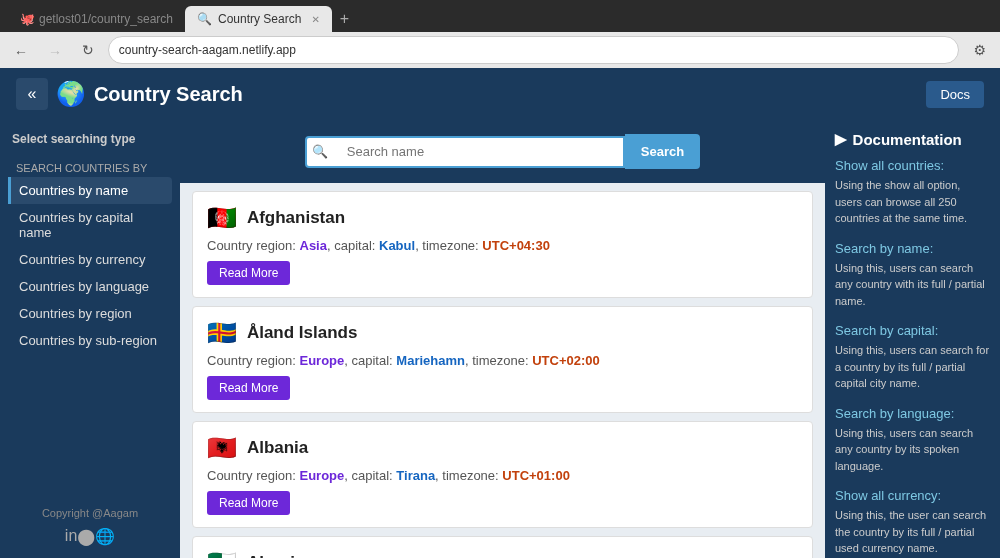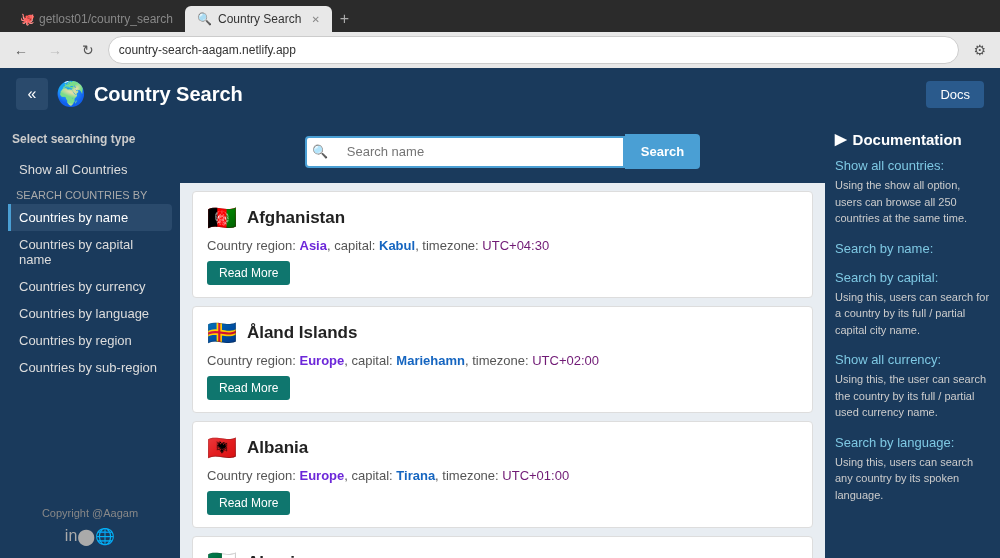--- a/index.html
+++ b/index.html
@@ -54,22 +54,22 @@
 
     
     .country-list { flex: 1; overflow-y: auto; padding: 0; background: #e8edf2; }
     .country-card { background: white; margin: 8px 12px; border-radius: 4px; padding: 12px 14px; border: 1px solid #ddd; }
     .country-header { display: flex; align-items: center; gap: 10px; margin-bottom: 6px; }
     .country-flag { font-size: 24px; }
     .country-name { font-size: 17px; font-weight: bold; color: #222; }
     .country-info { font-size: 13px; color: #555; margin-bottom: 8px; }
     .country-info .region-link { color: #6d28d9; font-weight: bold; text-decoration: none; cursor: pointer; }
     .country-info .capital-link { color: #1565c0; font-weight: bold; text-decoration: none; cursor: pointer; }
-    .country-info .tz { color: #701a75; font-weight: normal; text-align: right; }
-    .read-more-btn { background: #0f766e; color: white; border: none; padding: 5px 12px; border-radius: 3px; cursor: pointer; font-size: 12px; }
+    .country-info .tz { color: #c2410c; font-weight: bold; text-align: right; }
+    .read-more-btn { background: #6d28d9; color: white; border: none; padding: 5px 12px; border-radius: 3px; cursor: pointer; font-size: 12px; }
 
     
     .right-panel { width: 175px; background: #1a3a5c; color: white; padding: 10px 10px; overflow-y: auto; }
     .right-panel-title { font-size: 15px; font-weight: bold; margin-bottom: 10px; display: flex; align-items: center; gap: 6px; }
     .doc-section { margin-bottom: 14px; }
     .doc-section-title { font-size: 13px; font-weight: normal; color: #7ec8e3; margin-bottom: 4px; }
     .doc-section-body { font-size: 11px; color: #ccc; line-height: 1.5; }
 
     
     .country-card + .country-card { margin-top: 4px; }
@@ -111,21 +111,20 @@
         <span>Country Search</span>
       </div>
     </div>
     <button class="docs-btn">Docs</button>
   </div>
 
   <div class="layout">
 
     <div class="sidebar">
       <div class="sidebar-title">Select searching type</div>
-      <div class="sidebar-link">Show all Countries</div>
       <div class="sidebar-section-title">Search Countries by</div>
       <div class="sidebar-link active">Countries by name</div>
       <div class="sidebar-link">Countries by capital name</div>
       <div class="sidebar-link">Countries by currency</div>
       <div class="sidebar-link">Countries by language</div>
       <div class="sidebar-link">Countries by region</div>
       <div class="sidebar-link">Countries by sub-region</div>
       <div class="sidebar-spacer"></div>
       <div class="sidebar-copyright">Copyright @Aagam</div>
       <div class="sidebar-icons">
@@ -196,28 +195,29 @@
       <div class="right-panel-title">
         <span>▶</span>
         <span>Documentation</span>
       </div>
       <div class="doc-section">
         <div class="doc-section-title">Show all countries:</div>
         <div class="doc-section-body">Using the show all option, users can browse all 250 countries at the same time.</div>
       </div>
       <div class="doc-section">
         <div class="doc-section-title">Search by name:</div>
+        <div class="doc-section-body">Using this, users can search any country with its full / partial name.</div>
       </div>
       <div class="doc-section">
         <div class="doc-section-title">Search by capital:</div>
         <div class="doc-section-body">Using this, users can search for a country by its full / partial capital city name.</div>
       </div>
       <div class="doc-section">
+        <div class="doc-section-title">Search by language:</div>
+        <div class="doc-section-body">Using this, users can search any country by its spoken language.</div>
+      </div>
+      <div class="doc-section">
         <div class="doc-section-title">Show all currency:</div>
         <div class="doc-section-body">Using this, the user can search the country by its full / partial used currency name.</div>
       </div>
-      <div class="doc-section">
-        <div class="doc-section-title">Search by language:</div>
-        <div class="doc-section-body">Using this, users can search any country by its spoken language.</div>
-      </div>
     </div>
   </div>
 </div>
 
 </body></html>

